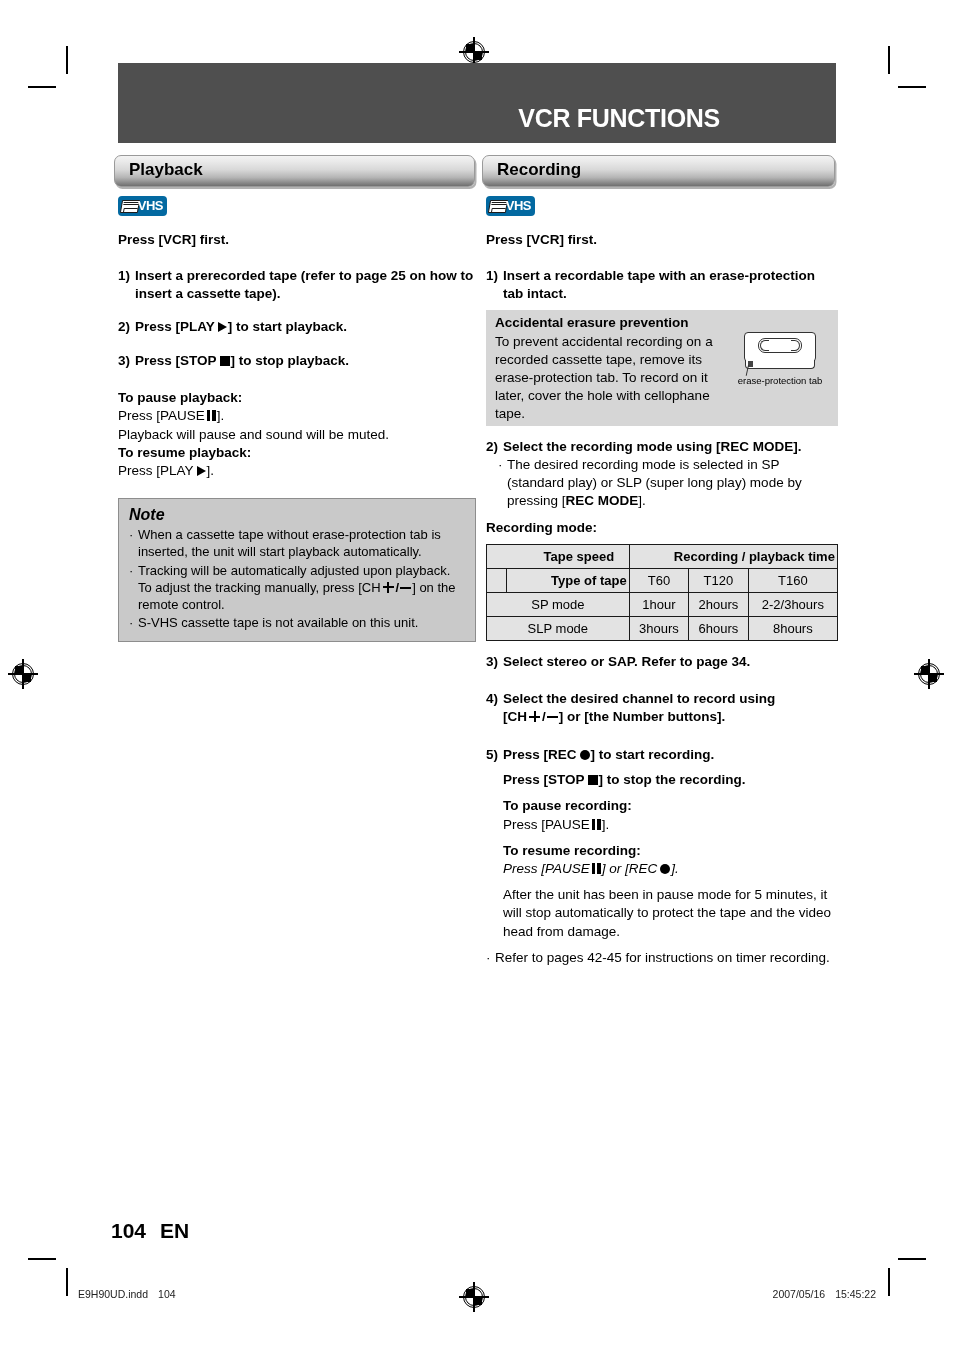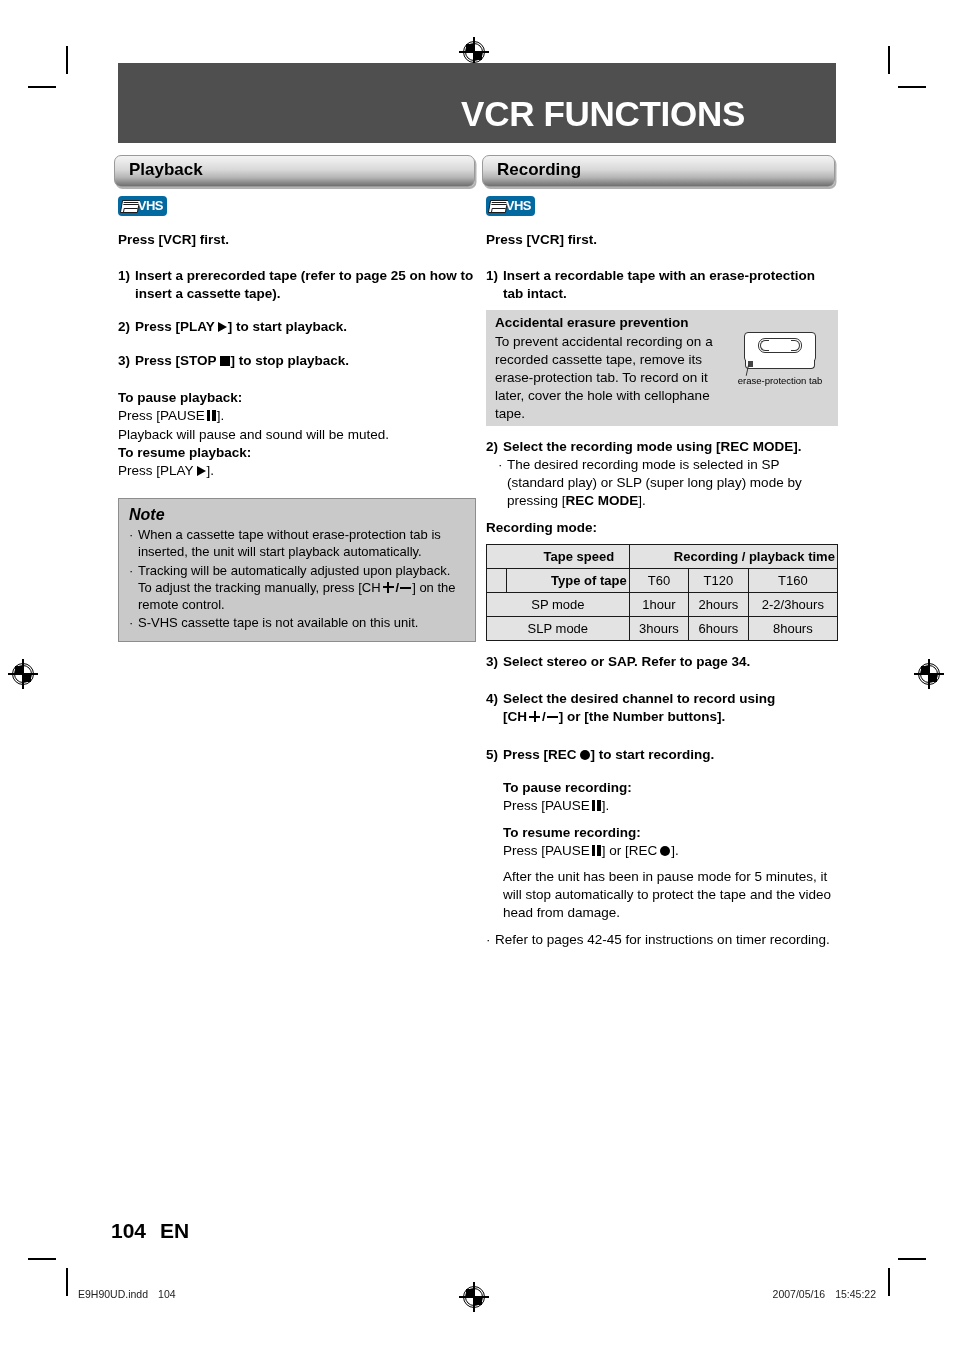--- a/index.html
+++ b/index.html
@@ -31,22 +31,22 @@
   .page { position: absolute; left: 0; top: 0; width: 954px; height: 1351px; }
 
   
   .title-banner {
     position: absolute; left: 118px; top: 63px;
     width: 718px; height: 80px;
     background: #4f4f4f;
   }
   .title-banner .title {
     position: absolute; right: 0; bottom: -2px;
-    padding-right: 91px;
-    font-size: 35px; font-weight: bold; color: #fff;
+    padding-right: 116px;
+    font-size: 25px; font-weight: bold; color: #fff;
     letter-spacing: -0.3px;
     line-height: 1;
     bottom: 12px;
   }
 
   
   .sec-head {
     position: absolute; height: 32px; border-radius: 7px;
     background: linear-gradient(to bottom, #f4f4f4 0%, #eaeaea 18%, #d8d8d8 46%, #b4b4b4 72%, #6f6f6f 100%);
     border: 1px solid #9a9a9a;
@@ -399,30 +399,31 @@
 
     <div class="sp20"></div>
 
     <div class="step">
       <span class="num">5)</span>
       <span class="body"><span>Press [REC</span><span class="g-rec"></span><span>] to start recording.</span></span>
     </div>
 
     <div class="sp8"></div>
 
+    <div class="sub-head" style="padding-left:17px;"><span>Press [STOP</span><span class="g-stop"></span><span>] to stop the recording.</span></div>
 
     <div class="sp8"></div>
 
     <div class="sub-head" style="padding-left:17px;">To pause recording:</div>
     <div class="plain" style="padding-left:17px;"><span>Press [PAUSE</span><span class="g-pause"></span><span>].</span></div>
 
     <div class="sp8"></div>
 
     <div class="sub-head" style="padding-left:17px;">To resume recording:</div>
-    <div class="plain" style="padding-left:17px;"><span>Press [PAUSE</span><span class="g-pause"></span><span>] or [REC</span><span class="g-rec"></span><span>].</span></div>
+    <div class="plain" style="padding-left:17px;font-style:italic;"><span>Press [PAUSE</span><span class="g-pause"></span><span>] or [REC</span><span class="g-rec"></span><span>].</span></div>
 
     <div class="sp8"></div>
 
     <div class="plain" style="padding-left:17px;">After the unit has been in pause mode for 5 minutes, it will stop automatically to protect the tape and the video head from damage.</div>
 
     <div class="sp8"></div>
 
     <div class="bullet">
       <span class="dot">·</span>
       <span class="body">Refer to pages 42-45 for instructions on timer recording.</span>

